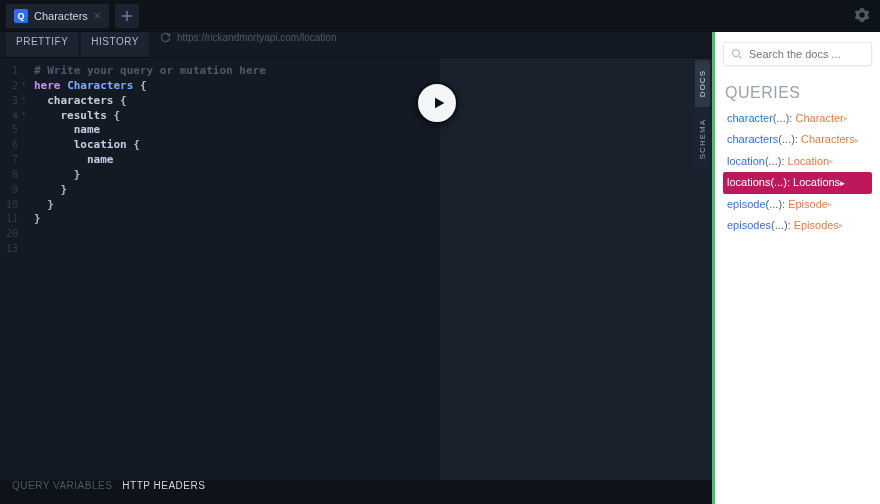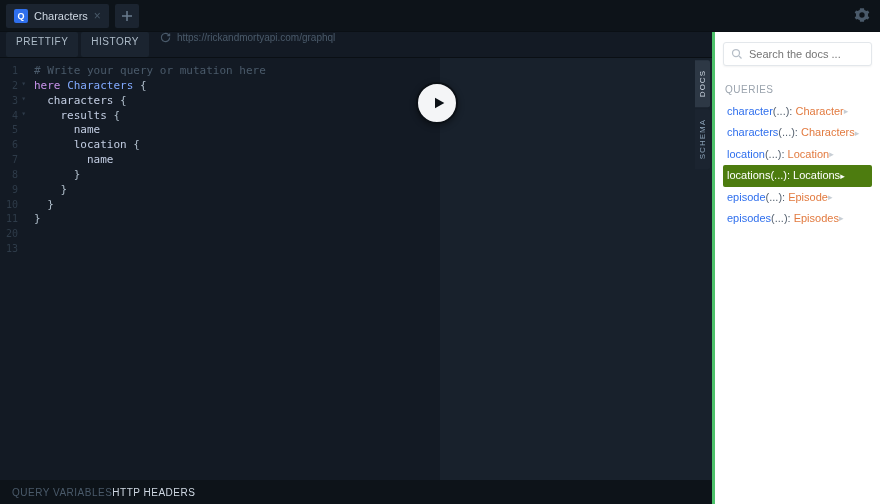--- a/index.html
+++ b/index.html
@@ -98,21 +98,21 @@
   .gutter {
     width: 24px;
     text-align: right;
     color: #2e3b49;
     padding-right: 6px;
     font-size: 10px;
     user-select: none;
   }
   .gutter div { height: 14.85px; position: relative; }
   .fold { position: absolute; right: -8px; top: 0; color: #2e3b49; font-size: 8px;}
-  .code { flex: 1; color: #aebcc9; padding-left: 10px; }
+  .code { flex: 1; color: #aebcc9; padding-left: 10px; font-weight: bold; }
   .code div { height: 14.85px; white-space: pre; }
   .c-comment { color: #4a5a6a; }
   .c-keyword { color: #c792ea; }
   .c-def { color: #82aaff; }
   .c-field { color: #c3cee3; }
   .c-brace { color: #aebcc9; }
   .result {
     flex: 1;
     background: #18212c;
     position: relative;
@@ -187,53 +187,54 @@
     border: none;
     outline: none;
     font-size: 11px;
     color: #666;
     margin-left: 6px;
     width: 100%;
     background: transparent;
   }
   .docs-heading {
     color: #9aa3ad;
-    font-size: 10px;
+    font-size: 16px;
     letter-spacing: 0.5px;
     margin: 18px 2px 6px 2px;
   }
   .query-item {
     display: flex;
     align-items: center;
     padding: 3px 4px;
     font-size: 11px;
     cursor: pointer;
     line-height: 1.4;
     border-radius: 2px;
   }
   .query-item .args { color: #566270; }
   .query-item .name { color: #2f6fed; }
   .query-item .ret { color: #e27a3f; }
   .query-item .chev { color: #c7ced5; font-size: 9px; }
   .query-item.selected {
-    background: #4d7c0f;
+    background: #be185d;
   }
   .query-item.selected .name,
   .query-item.selected .args,
   .query-item.selected .ret,
   .query-item.selected .chev { color: #fff; }
   .bottom-bar {
     position: absolute;
     bottom: 0; left: 0;
     width: 808px;
     height: 24px;
     background: #0d1319;
     display: flex;
-    align-items: center;
+    align-items: flex-start;
     padding-left: 12px;
+    gap: 10px;
     font-size: 10px;
     letter-spacing: 0.5px;
   }
   .bottom-bar .btab {
     color: #4a5a6a;
     cursor: pointer;
   }
   .bottom-bar .btab.active { color: #cfd8e3; }
 </style>
 </head>
@@ -259,21 +260,21 @@
 
 <div class="toolbar">
   <div class="tbtn">PRETTIFY</div>
   <div class="tbtn">HISTORY</div>
   <span class="reload">
     <svg width="11" height="11" viewBox="0 0 24 24" fill="none" stroke="#4a5a6a" stroke-width="2.5">
         <path d="M21 12a9 9 0 11-3-6.7L21 8"></path>
         <path d="M21 3v5h-5"></path>
       </svg>
   </span>
-  <span class="url">https://rickandmortyapi.com/graphql</span>
+  <span class="url">https://rickandmortyapi.com/location</span>
 </div>
 
 <div class="main">
   <div class="editor">
     <div class="gutter" id="gutter">
         <div>1</div>
         <div>2<span class="fold">▾</span></div>
         <div>3<span class="fold">▾</span></div>
         <div>4<span class="fold">▾</span></div>
         <div>5</div>

